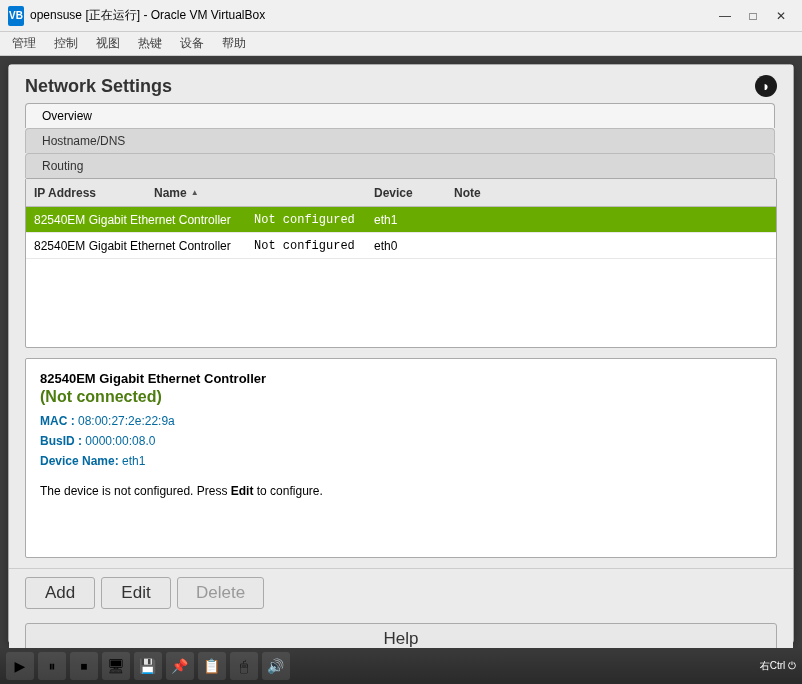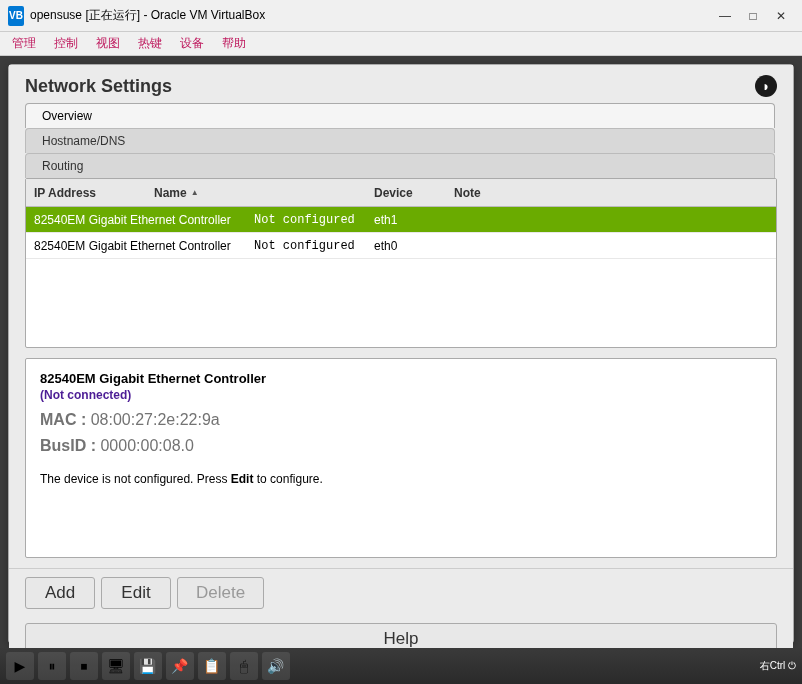--- a/index.html
+++ b/index.html
@@ -67,21 +67,21 @@
       display: flex;
       align-items: center;
       padding: 0 4px;
       border-bottom: 1px solid #ccc;
       gap: 2px;
     }
     .menu-item {
       padding: 2px 8px;
       cursor: pointer;
       font-size: 12px;
-      color: #be185d;
+      color: #404040;
       border-radius: 2px;
     }
 
     
     .main-window {
       background: #ebebeb;
       margin: 8px;
       border: 1px solid #aaa;
       border-radius: 4px;
       height: 580px;
@@ -215,28 +215,28 @@
       flex: 1;
       min-height: 200px;
     }
     .detail-title {
       font-size: 13px;
       font-weight: bold;
       color: #000;
       margin-bottom: 2px;
     }
     .detail-status {
-      font-size: 12px;
-      font-weight: bold;
-      color: #4c1d95;
+      font-size: 16px;
+      font-weight: bold;
+      color: #4d7c0f;
       margin-bottom: 6px;
     }
     .detail-row {
-      font-size: 16px;
-      color: #737373;
+      font-size: 12px;
+      color: #0369a1;
       margin-bottom: 2px;
       line-height: 1.5;
     }
     .detail-row span.label { font-weight: bold; }
     .detail-message {
       font-size: 12px;
       color: #000;
       margin-top: 14px;
     }
     .detail-message span.edit-word { font-weight: bold; }
@@ -383,20 +383,24 @@
     <div class="detail-panel">
       <div class="detail-title">82540EM Gigabit Ethernet Controller</div>
       <div class="detail-status">(Not connected)</div>
       <div class="detail-row">
         <span class="label">MAC :</span>
         <span>08:00:27:2e:22:9a</span>
       </div>
       <div class="detail-row">
         <span class="label">BusID :</span>
         <span>0000:00:08.0</span>
+      </div>
+      <div class="detail-row">
+        <span class="label">Device Name:</span>
+        <span>eth1</span>
       </div>
       <div class="detail-message">
         <span>The device is not configured. Press </span><span class="edit-word" style="font-weight:bold;">Edit</span><span> to configure.</span>
       </div>
     </div>
 
   </div>
 
   <div class="button-row">
     <div class="btn-group">

